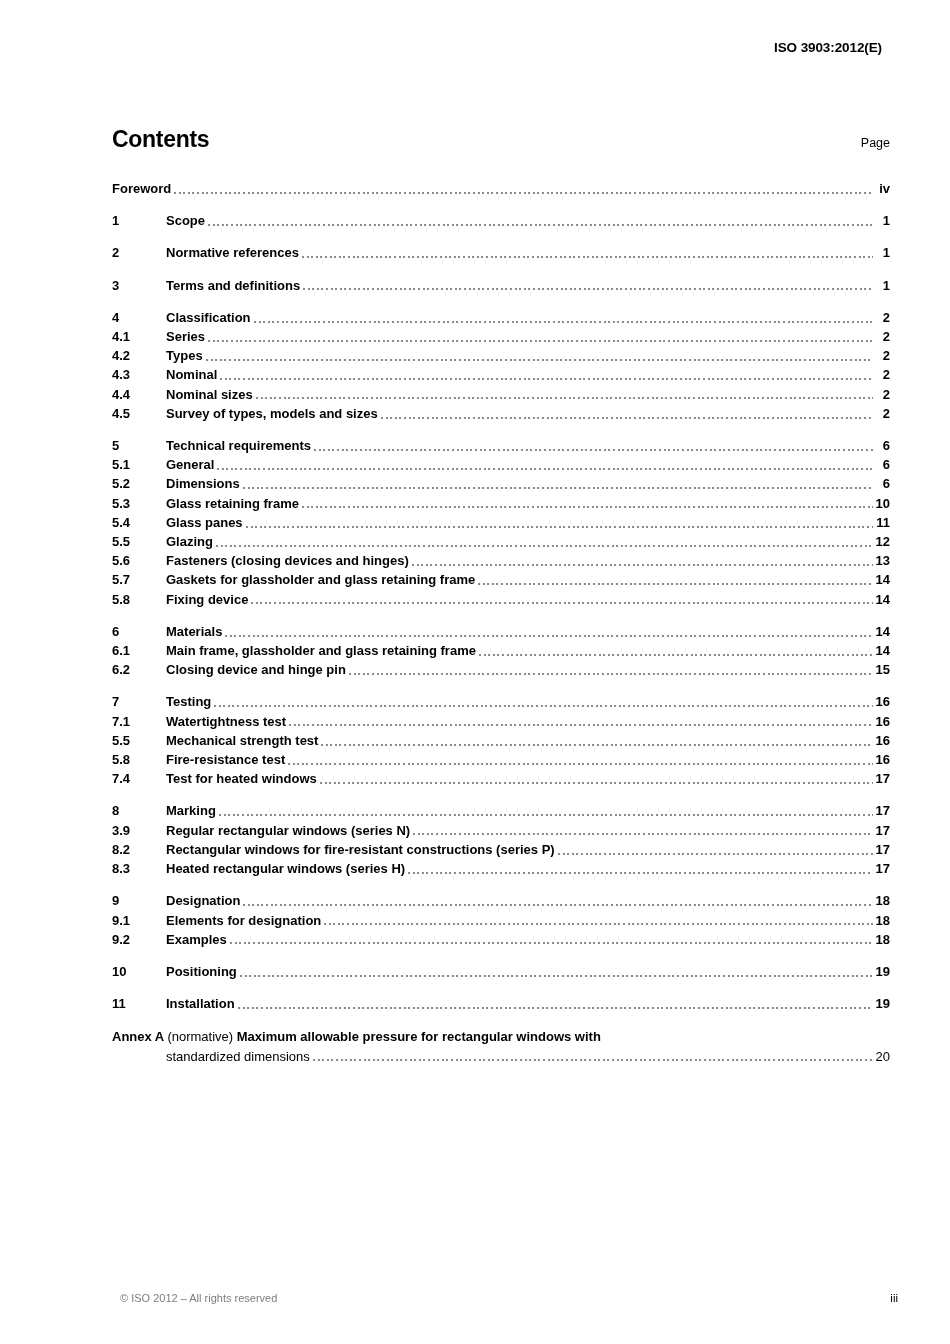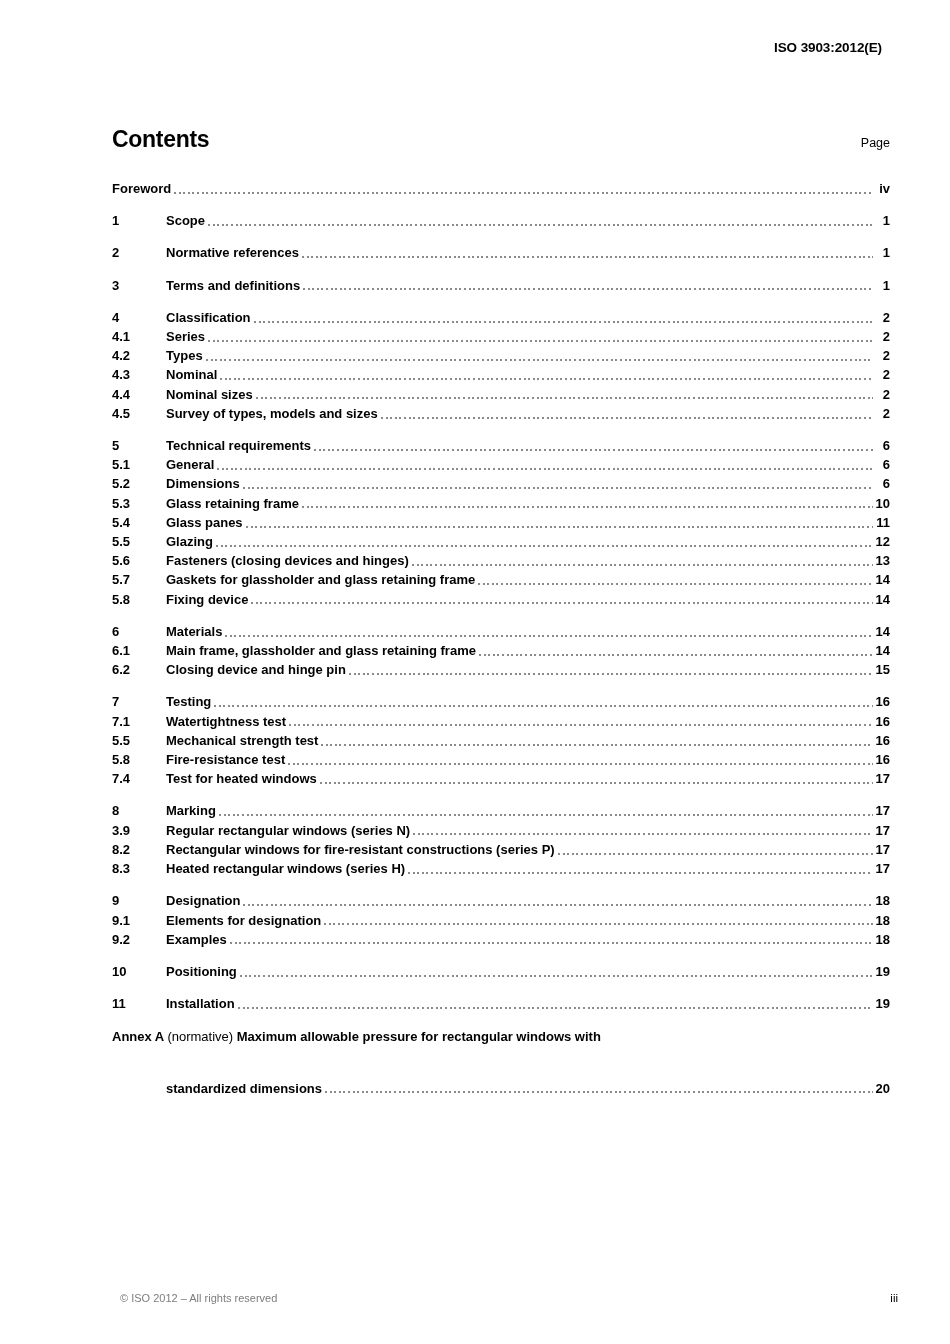--- a/index.html
+++ b/index.html
@@ -119,24 +119,23 @@
   .annex-line1 {
     font-weight: bold;
     white-space: nowrap;
   }
   .annex-normative {
     font-weight: normal;
   }
   .annex-line2 {
     display: flex;
     align-items: center;
-    font-weight: bold;
+    font-weight: normal;
     padding-left: 54px;
     white-space: nowrap;
-    margin-top: 32px;
   }
   .annex-line2 .toc-label { padding-right: 3px; }
 
   
   .doc-footer {
     position: absolute;
     left: 120px;
     bottom: 40px;
     width: 778px;
     display: flex;

